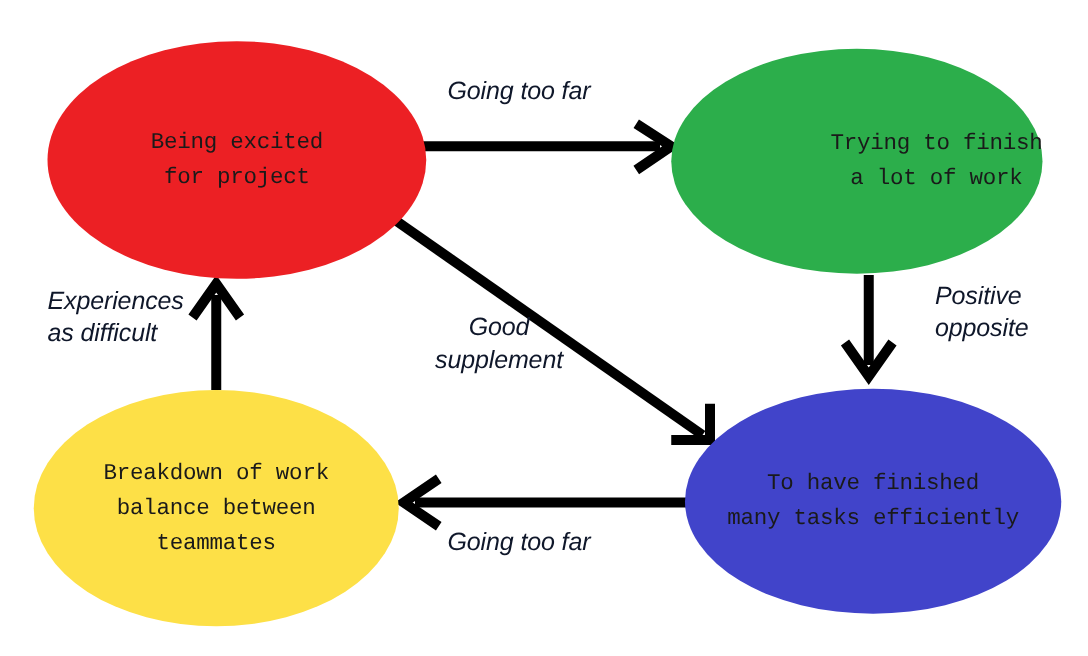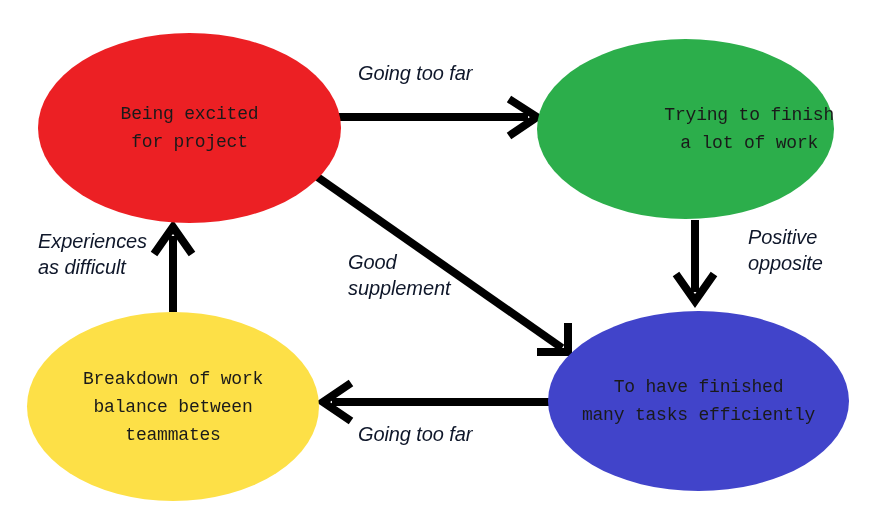--- a/index.html
+++ b/index.html
@@ -54,21 +54,21 @@
     pointer-events: none;
   }
   
   #node-red    { left: 38px;  top: 33px;  width: 303px; height: 190px; background: #EC2024; }
   #node-green  { left: 537px; top: 39px;  width: 297px; height: 180px; background: #2CAE4B; justify-content: flex-end; }
   #node-yellow { left: 27px;  top: 312px; width: 292px; height: 189px; background: #fde047; }
   #node-blue   { left: 548px; top: 311px; width: 301px; height: 180px; background: #4144CA; }
   
   #label-going-too-far-top   { left: 358px; top: 60px;  }
   #label-positive-opposite   { left: 748px; top: 224px; }
-  #label-good-supplement     { left: 348px; top: 249px; }
+  #label-good-supplement     { left: 348px; top: 249px; text-align: center; }
   #label-experiences         { left: 38px;  top: 228px; }
   #label-going-too-far-bottom{ left: 358px; top: 421px; }
 </style>
 </head>
 <body>
 
 <div id="canvas">
 
   <svg id="arrow-layer" viewBox="0 0 870 525" width="870" height="525" xmlns="http://www.w3.org/2000/svg">
 

